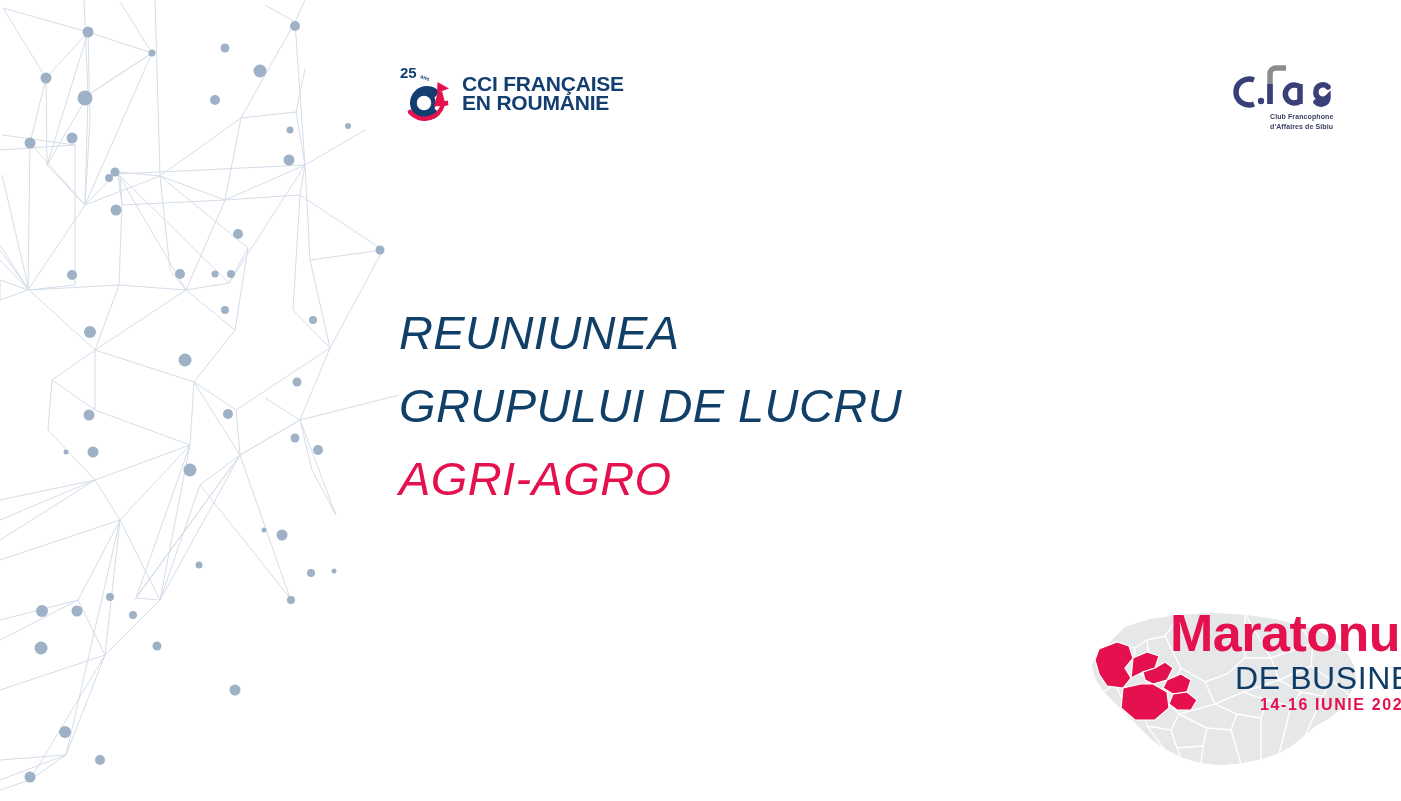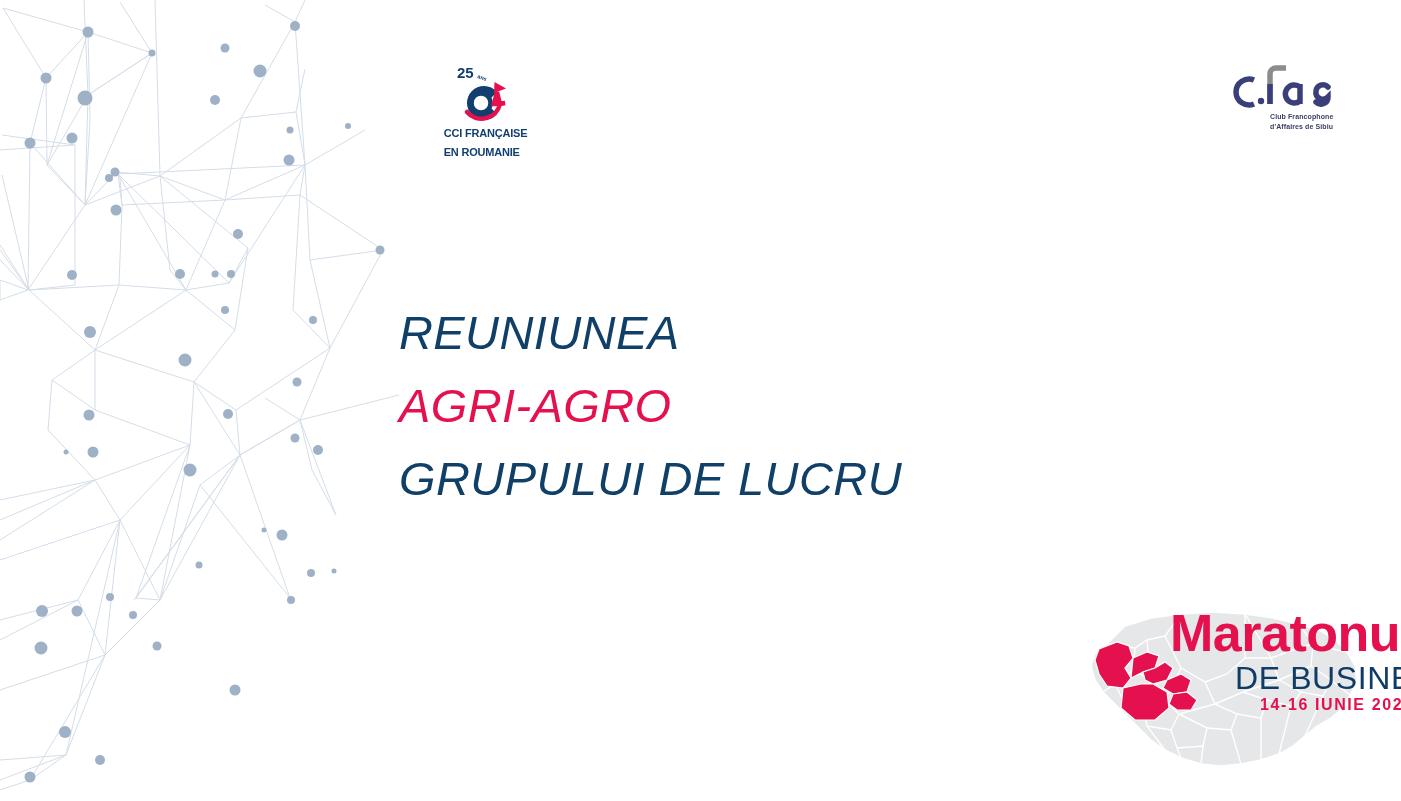--- a/index.html
+++ b/index.html
@@ -30,33 +30,32 @@
 
   
   .cci-logo {
     position: absolute;
     left: 396px;
     top: 62px;
     width: 175px;
     height: 62px;
     display: flex;
     align-items: center;
-    flex-direction: column;
   }
   .cci-mark {
     position: relative;
     width: 62px;
     height: 62px;
     flex: 0 0 62px;
   }
   .cci-text {
     margin-left: 4px;
     color: #123f70;
     font-weight: bold;
-    font-size: 11px;
+    font-size: 21px;
     line-height: 19px;
     letter-spacing: -0.2px;
     white-space: nowrap;
   }
 
   
   .cfas-logo {
     position: absolute;
     left: 1228px;
     top: 60px;
@@ -347,22 +346,22 @@
       <path d="M100 27 A7 7 0 0 0 88 31 A7 7 0 0 0 100 37 A7 7 0 0 1 88 42" fill="none" stroke="#3a3f7a" stroke-width="5.5" stroke-linecap="round"></path>
     </svg>
     <div class="cfas-sub">
       <div>Club Francophone</div>
       <div>d'Affaires de Sibiu</div>
     </div>
   </div>
 
   <div class="title-block">
     <div class="title-line title-navy">REUNIUNEA</div>
+    <div class="title-line title-navy">GRUPULUI DE LUCRU</div>
     <div class="title-line title-red">AGRI-AGRO</div>
-    <div class="title-line title-navy">GRUPULUI DE LUCRU</div>
   </div>
 
   <div class="maraton-logo">
     <svg class="maraton-map" viewBox="0 0 346 205" xmlns="http://www.w3.org/2000/svg">
 
       <g fill="#e6e7e8" stroke="#ffffff" stroke-width="1.4">
         <path d="M52 48 L70 30 L96 22 L126 18 L158 16 L190 18 L218 22 L244 28 L264 34
                  L280 44 L292 56 L300 70 L302 86 L296 100 L288 112 L276 122 L262 130
                  L250 140 L238 150 L224 158 L206 164 L186 168 L166 170 L146 168
                  L126 162 L110 154 L96 144 L84 132 L72 120 L60 108 L48 96 L40 84

